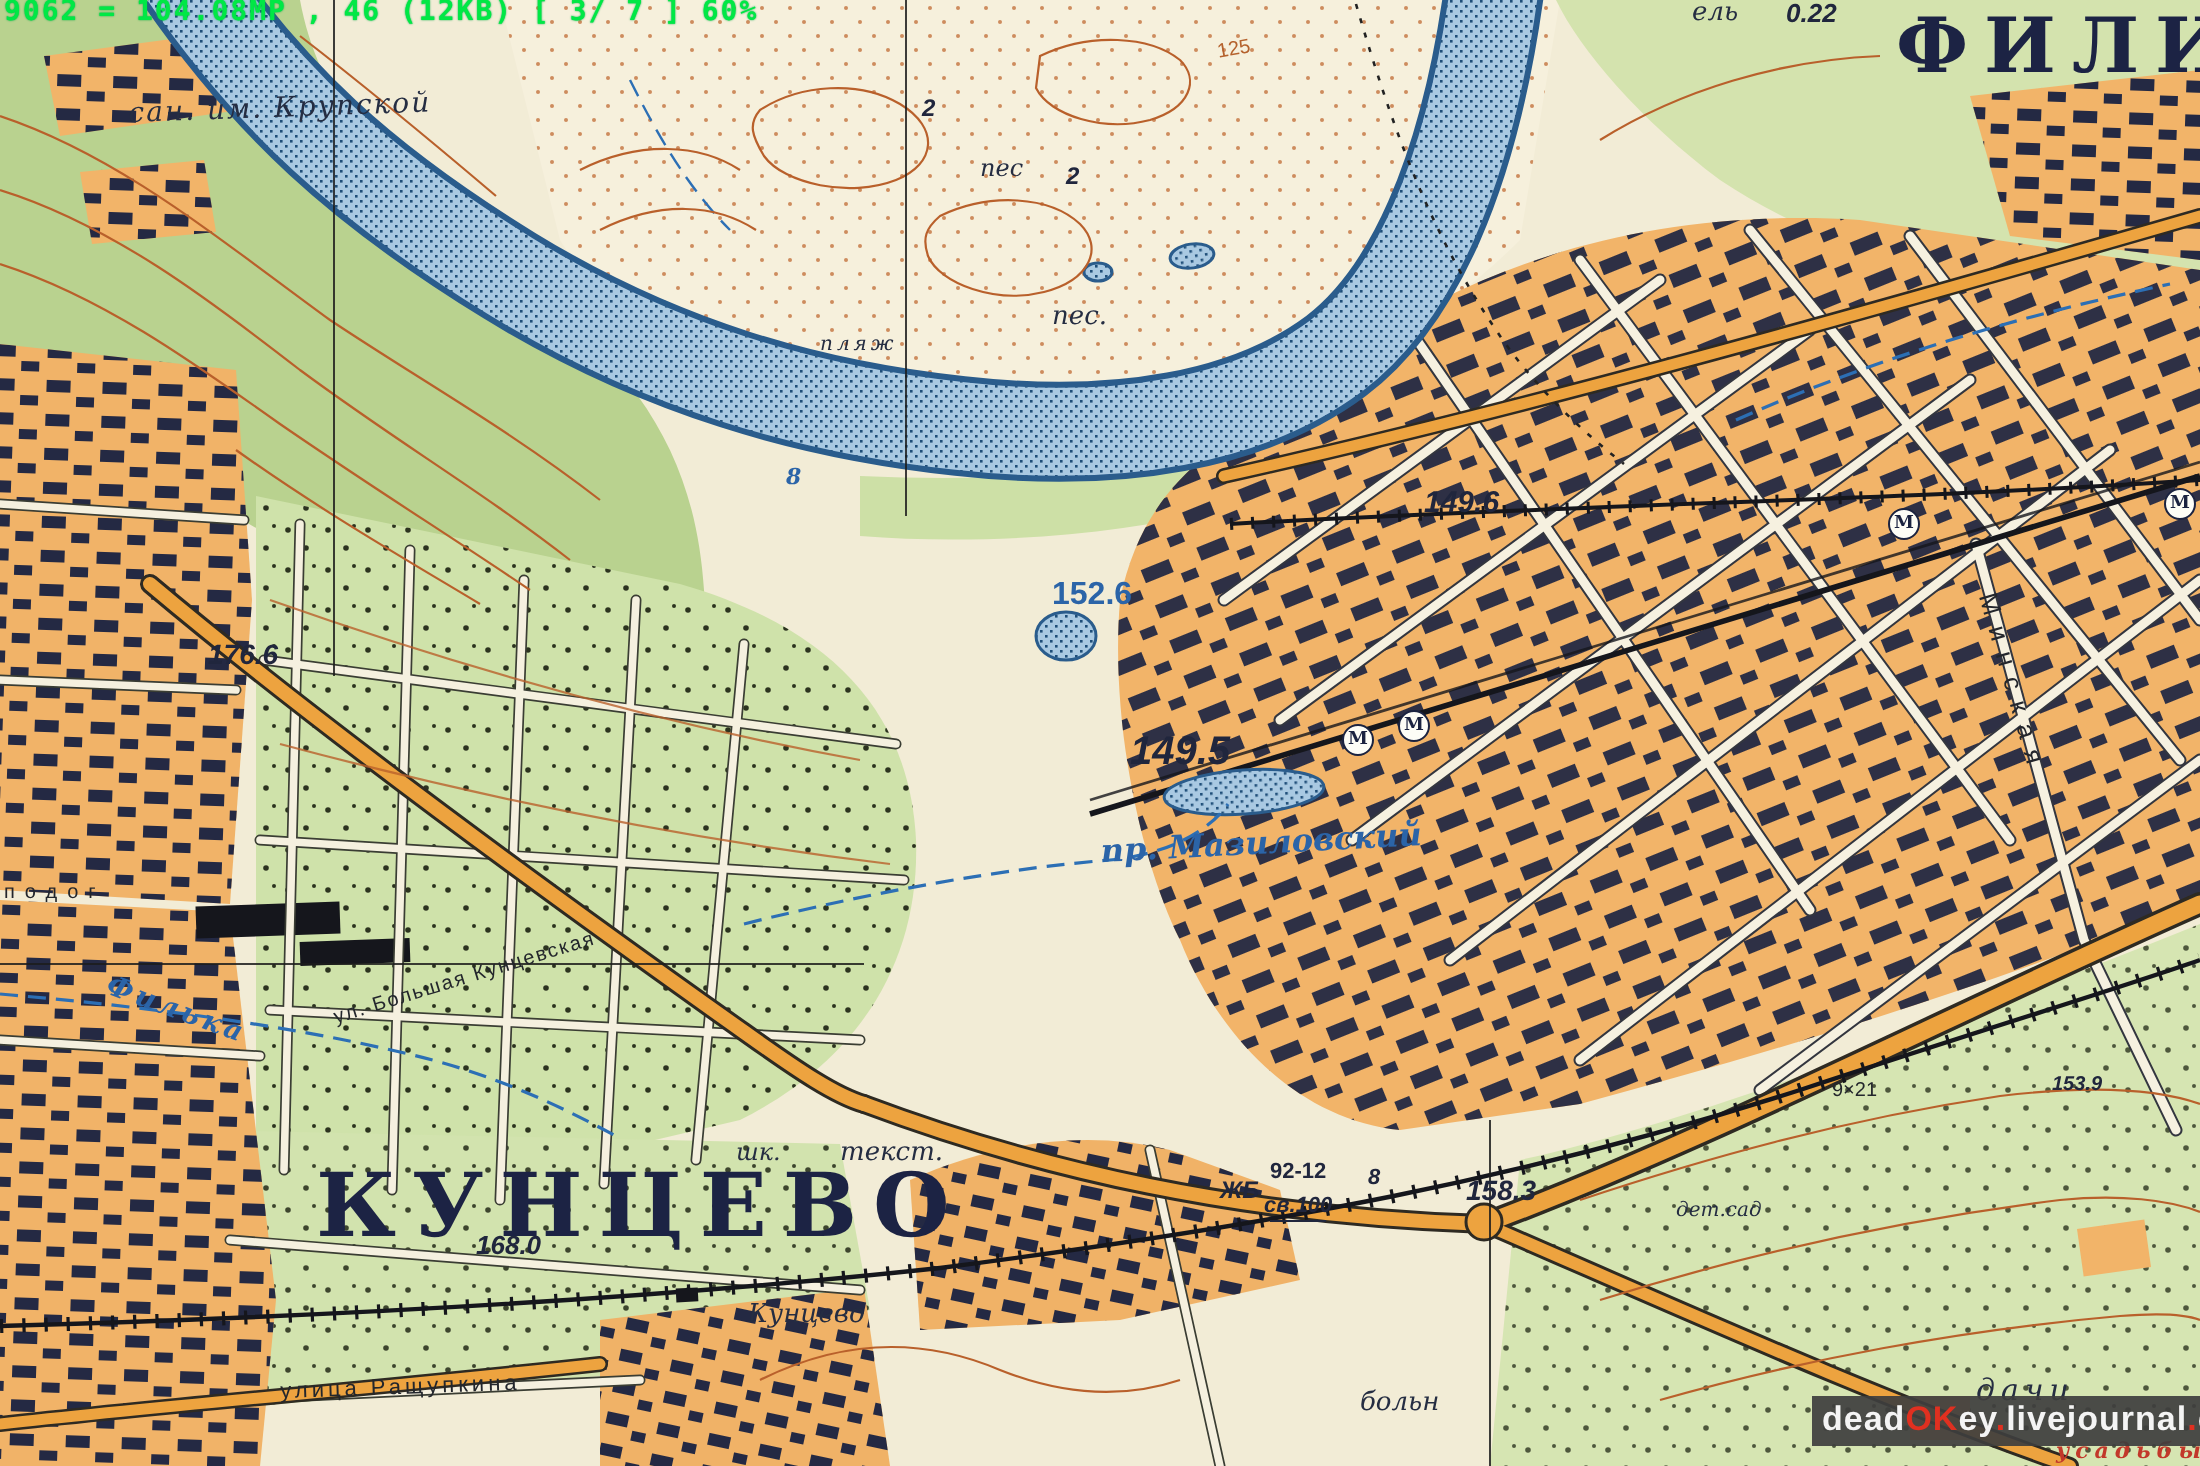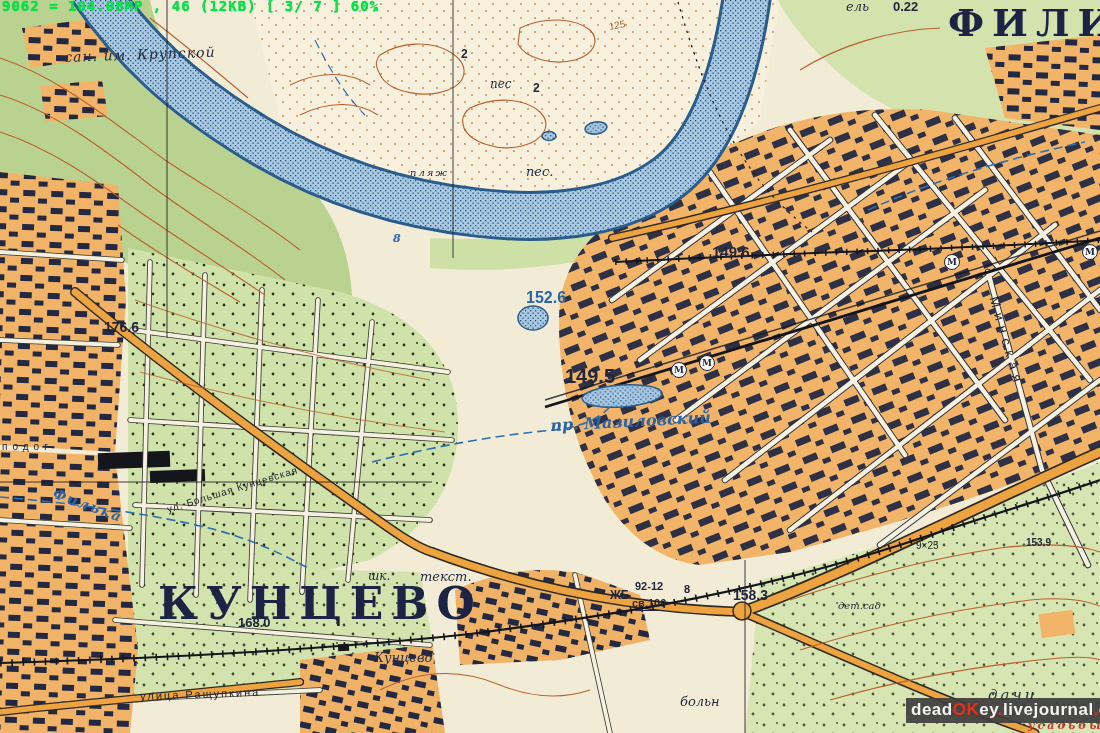--- a/index.html
+++ b/index.html
@@ -4,21 +4,21 @@
 <style>
   html,body{margin:0;padding:0;background:#777;}
   #viewport{position:relative;width:1100px;height:733px;overflow:hidden;background:#f2ecd6;
     font-family:"Liberation Sans",sans-serif;}
   #map-art{position:absolute;left:0;top:0;}
   #labels-layer,#metro-layer{position:absolute;left:0;top:0;width:100%;height:100%;pointer-events:none;}
   .lbl{position:absolute;white-space:nowrap;transform-origin:left top;line-height:1;}
   .place-xl{font-family:"DejaVu Serif",serif;font-weight:bold;color:#1c2344;}
   .place-lg{font-family:"DejaVu Serif",serif;font-weight:600;color:#1c2344;}
   .note{font-family:"DejaVu Serif",serif;font-style:italic;color:#252d42;}
-  .elev{font-family:"Liberation Sans",sans-serif;font-weight:bold;color:#20263d;}
+  .elev{font-family:"Liberation Sans",sans-serif;font-weight:bold;color:#20263d;font-style:italic;}
   .elev-u{font-family:"Liberation Sans",sans-serif;font-weight:bold;color:#20263d;border-bottom:1.5px solid #20263d;padding-bottom:18px;}
   .elev-blue{font-family:"Liberation Sans",sans-serif;font-weight:bold;color:#2b64a8;}
   .hydro{font-family:"DejaVu Serif",serif;font-style:italic;font-weight:600;color:#2b64a8;}
   .street{font-family:"Liberation Sans",sans-serif;color:#23262c;}
   .contour-num{font-family:"Liberation Sans",sans-serif;color:#b5622d;}
   .red-note{font-family:"DejaVu Serif",serif;font-style:italic;font-weight:bold;color:#c2382a;}
   .scanline{position:absolute;left:2px;top:-2px;font-family:"DejaVu Sans Mono",monospace;
     font-size:14px;font-weight:bold;color:#00e845;letter-spacing:1px;text-shadow:0 0 1px #0a4;}
   #watermark{position:absolute;left:906px;top:698px;background:rgba(62,62,62,.92);
     padding:2px 5px 3px 5px;font-family:"Liberation Sans",sans-serif;font-weight:bold;
@@ -260,21 +260,21 @@
     <path d="M0,482 H432" stroke="#1c1c1c" stroke-width="1" opacity="0.85"></path>
   </g>
 </svg>
 
 <div id="labels-layer">
       <div class="lbl place-xl" style="left: 948px; top: 4px; font-size: 38px; letter-spacing: 8px;">ФИЛИ</div>
       <div class="lbl place-xl" style="left: 158px; top: 582px; font-size: 44px; letter-spacing: 8px;">КУНЦЕВО</div>
       <div class="lbl note" style="left: 64px; top: 50px; font-size: 14px; letter-spacing: 1px; transform: rotate(-2deg);">сан. им. Крупской</div>
       <div class="lbl note" style="left: 410px; top: 168px; font-size: 10px; letter-spacing: 2px;">пляж</div>
       <div class="lbl note" style="left: 490px; top: 78px; font-size: 12px;">пес</div>
-      <div class="lbl note" style="left: 526px; top: 165px; font-size: 13px;">пес.</div>
+      <div class="lbl note" style="left: 526px; top: 152px; font-size: 13px;">пес.</div>
       <div class="lbl note" style="left: 846px; top: 0px; font-size: 13px;">ель</div>
       <div class="lbl elev" style="left: 893px; top: 0px; font-size: 13px;">0.22</div>
       <div class="lbl elev" style="left: 104px; top: 320px; font-size: 14px;">176.6</div>
       <div class="lbl elev-blue" style="left: 526px; top: 290px; font-size: 16px;">152.6</div>
       <div class="lbl elev" style="left: 565px; top: 366px; font-size: 20px;">149.5</div>
       <div class="lbl elev" style="left: 712px; top: 244px; font-size: 15px;">149.6</div>
       <div class="lbl elev" style="left: 238px; top: 616px; font-size: 13px;">168.0</div>
       <div class="lbl elev" style="left: 733px; top: 588px; font-size: 14px;">158.3</div>
       <div class="lbl elev" style="left: 1026px; top: 538px; font-size: 10px;">153.9</div>
       <div class="lbl hydro" style="left: 550px; top: 418px; font-size: 16px; transform: rotate(-3deg);">пр. Мазиловский</div>
@@ -286,21 +286,21 @@
       <div class="lbl note" style="left: 420px; top: 570px; font-size: 13px;">текст.</div>
       <div class="lbl elev" style="left: 610px; top: 589px; font-size: 12px;">ЖБ</div>
       <div class="lbl elev-u" style="left: 635px; top: 581px; font-size: 11px;">92-12</div>
       <div class="lbl elev" style="left: 684px; top: 584px; font-size: 11px;">8</div>
       <div class="lbl elev" style="left: 632px; top: 598px; font-size: 11px;">св.100</div>
       <div class="lbl note" style="left: 838px; top: 601px; font-size: 10px;">дет.сад</div>
       <div class="lbl note" style="left: 680px; top: 695px; font-size: 13px;">больн</div>
       <div class="lbl note" style="left: 988px; top: 688px; font-size: 15px; letter-spacing: 3px;">дачи</div>
       <div class="lbl red-note" style="left: 1028px; top: 720px; font-size: 11px; letter-spacing: 3px;">усадьбы</div>
       <div class="lbl street" style="left: 1000px; top: 295px; font-size: 13px; letter-spacing: 6px; transform: rotate(74deg);">Минская</div>
-      <div class="lbl street" style="left: 916px; top: 541px; font-size: 10px;">9×25</div>
+      <div class="lbl street" style="left: 916px; top: 541px; font-size: 10px;">9×21</div>
       <div class="lbl street" style="left: 2px; top: 442px; font-size: 10px; letter-spacing: 5px;">подог</div>
       <div class="lbl contour-num" style="left: 608px; top: 22px; font-size: 10px; transform: rotate(-10deg);">125</div>
       <div class="lbl elev" style="left: 461px; top: 48px; font-size: 12px;">2</div>
       <div class="lbl elev" style="left: 533px; top: 82px; font-size: 12px;">2</div>
       <div class="lbl hydro" style="left: 393px; top: 233px; font-size: 11px;">8</div>
     </div>
 <div id="metro-layer">
       <div class="metro" style="left: 671px; top: 362px;">М</div>
       <div class="metro" style="left: 699px; top: 355px;">М</div>
       <div class="metro" style="left: 944px; top: 254px;">М</div>

